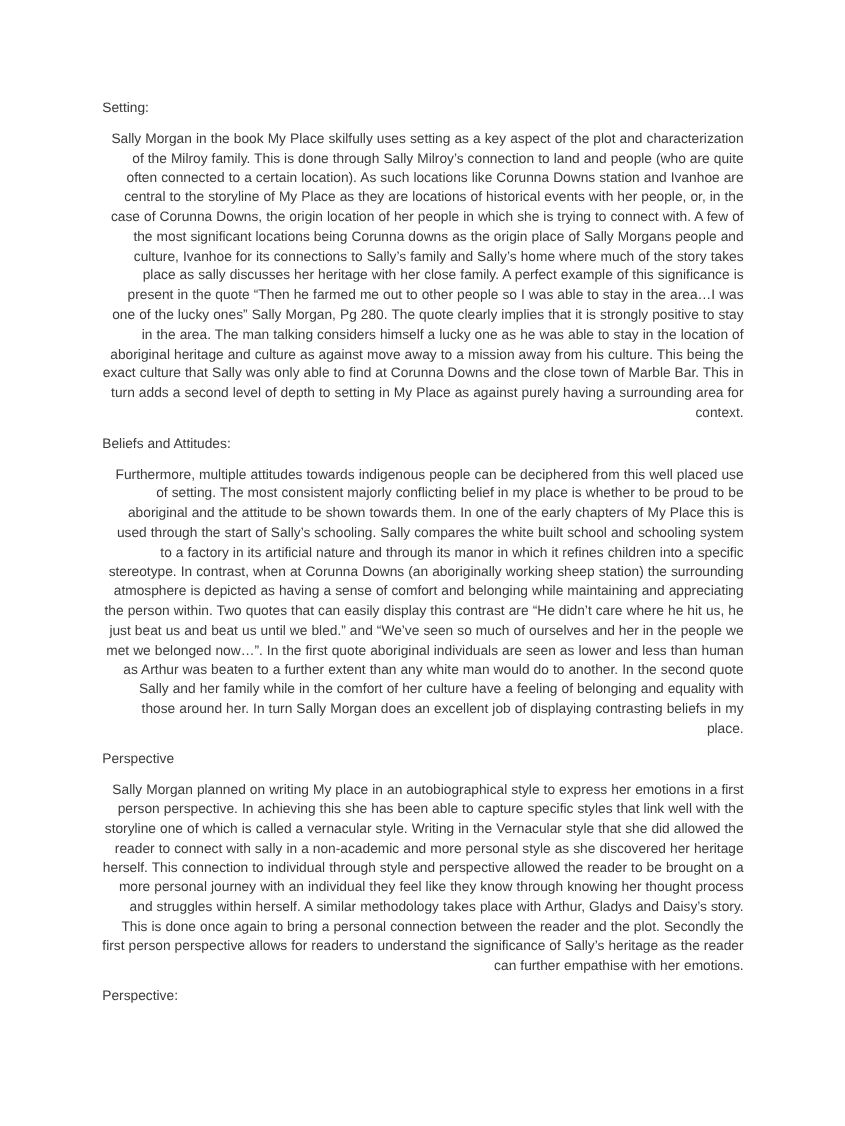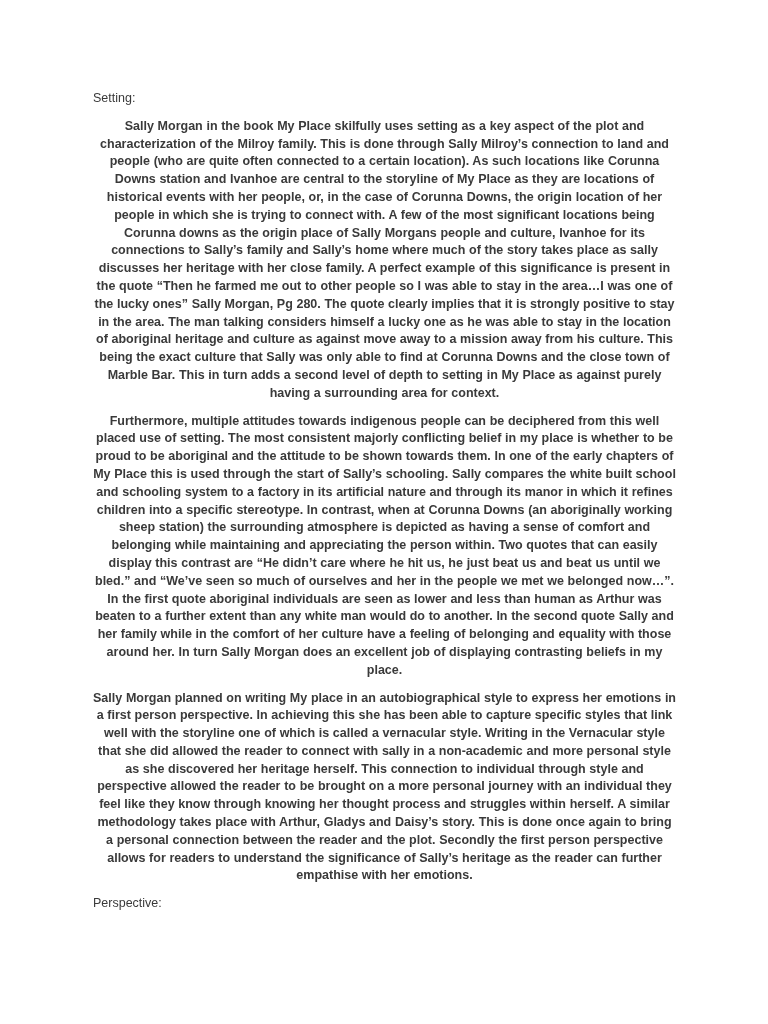--- a/index.html
+++ b/index.html
@@ -26,43 +26,45 @@
   }
   .doc-heading {
     font-size: 12.5px;
     font-weight: 400;
     line-height: 17.8px;
     margin: 0 0 10px 0;
     color: #3a3a3a;
   }
   .doc-para {
     font-size: 12.5px;
-    font-weight: 700;
+    font-weight: 400;
     line-height: 17.8px;
     margin: 0 0 10px 0;
     color: #3a3a3a;
-    text-align: center;
+    text-align: right;
     word-spacing: 0.2px;
   }
 </style>
 </head>
 <body>
 
 <div class="page">
 
   <section class="doc-section">
     <h2 class="doc-heading">Setting:</h2>
     <p class="doc-para">Sally Morgan in the book My Place skilfully uses setting as a key aspect of the plot and characterization of the Milroy family. This is done through Sally Milroy’s connection to land and people (who are quite often connected to a certain location). As such locations like Corunna Downs station and Ivanhoe are central to the storyline of My Place as they are locations of historical events with her people, or, in the case of Corunna Downs, the origin location of her people in which she is trying to connect with. A few of the most significant locations being Corunna downs as the origin place of Sally Morgans people and culture, Ivanhoe for its connections to Sally’s family and Sally’s home where much of the story takes place as sally discusses her heritage with her close family. A perfect example of this significance is present in the quote “Then he farmed me out to other people so I was able to stay in the area…I was one of the lucky ones” Sally Morgan, Pg 280. The quote clearly implies that it is strongly positive to stay in the area. The man talking considers himself a lucky one as he was able to stay in the location of aboriginal heritage and culture as against move away to a mission away from his culture. This being the exact culture that Sally was only able to find at Corunna Downs and the close town of Marble Bar. This in turn adds a second level of depth to setting in My Place as against purely having a surrounding area for context.</p>
   </section>
 
   <section class="doc-section">
+    <h2 class="doc-heading">Beliefs and Attitudes:</h2>
     <p class="doc-para">Furthermore, multiple attitudes towards indigenous people can be deciphered from this well placed use of setting. The most consistent majorly conflicting belief in my place is whether to be proud to be aboriginal and the attitude to be shown towards them. In one of the early chapters of My Place this is used through the start of Sally’s schooling. Sally compares the white built school and schooling system to a factory in its artificial nature and through its manor in which it refines children into a specific stereotype. In contrast, when at Corunna Downs (an aboriginally working sheep station) the surrounding atmosphere is depicted as having a sense of comfort and belonging while maintaining and appreciating the person within. Two quotes that can easily display this contrast are “He didn’t care where he hit us, he just beat us and beat us until we bled.” and “We’ve seen so much of ourselves and her in the people we met we belonged now…”. In the first quote aboriginal individuals are seen as lower and less than human as Arthur was beaten to a further extent than any white man would do to another. In the second quote Sally and her family while in the comfort of her culture have a feeling of belonging and equality with those around her. In turn Sally Morgan does an excellent job of displaying contrasting beliefs in my place.</p>
   </section>
 
   <section class="doc-section">
+    <h2 class="doc-heading">Perspective</h2>
     <p class="doc-para">Sally Morgan planned on writing My place in an autobiographical style to express her emotions in a first person perspective. In achieving this she has been able to capture specific styles that link well with the storyline one of which is called a vernacular style. Writing in the Vernacular style that she did allowed the reader to connect with sally in a non-academic and more personal style as she discovered her heritage herself. This connection to individual through style and perspective allowed the reader to be brought on a more personal journey with an individual they feel like they know through knowing her thought process and struggles within herself. A similar methodology takes place with Arthur, Gladys and Daisy’s story. This is done once again to bring a personal connection between the reader and the plot. Secondly the first person perspective allows for readers to understand the significance of Sally’s heritage as the reader can further empathise with her emotions.</p>
   </section>
 
   <section class="doc-section">
     <h2 class="doc-heading">Perspective:</h2>
   </section>
 
 </div>
 
 </body></html>

